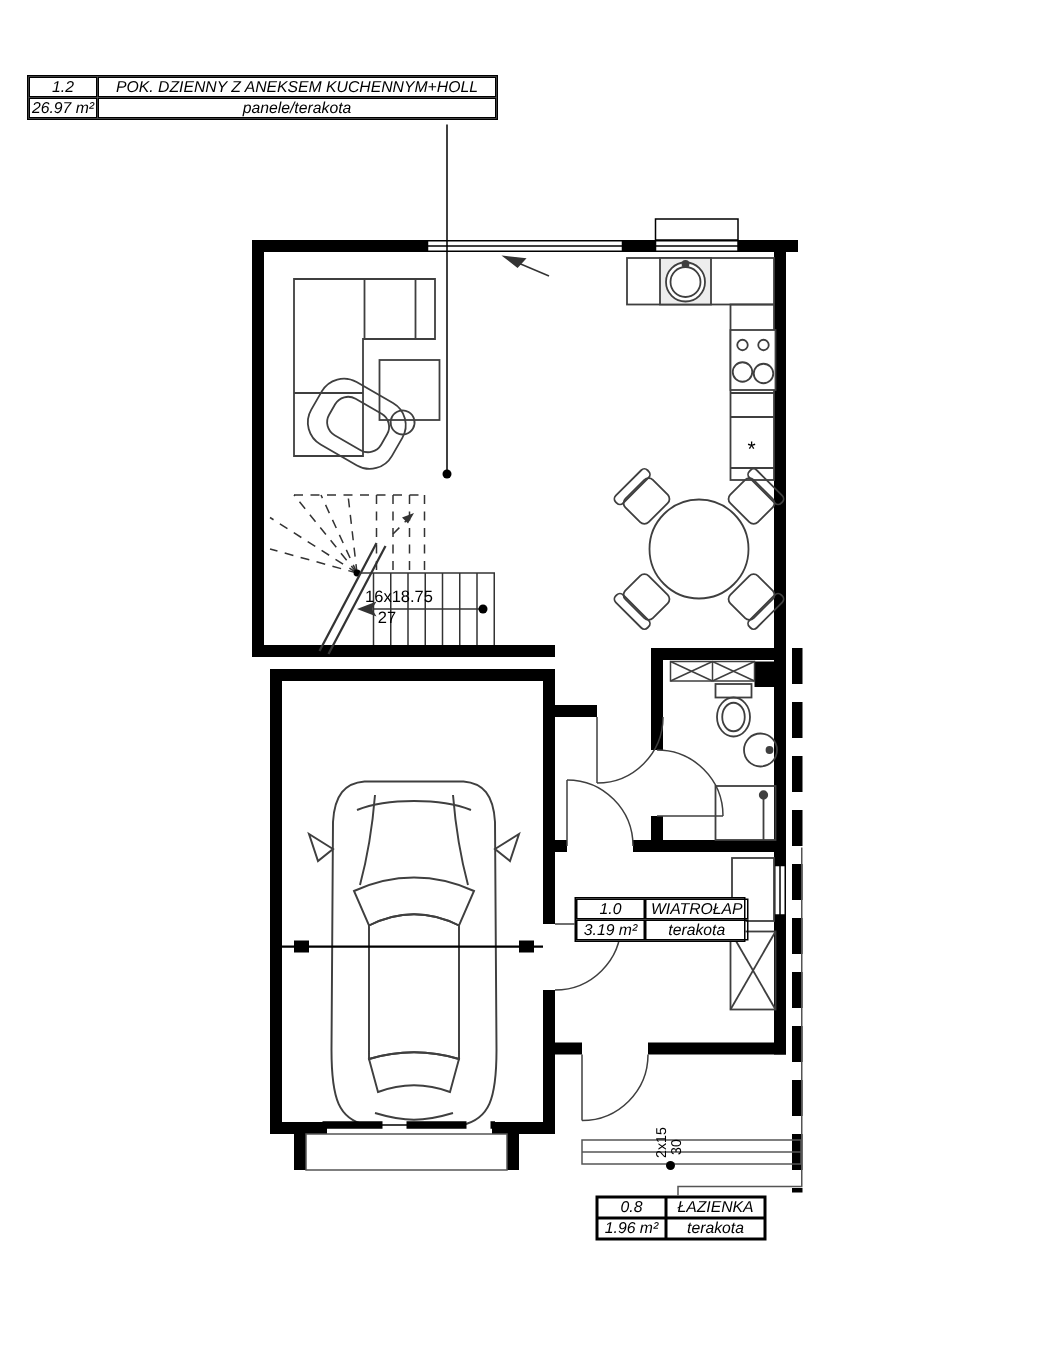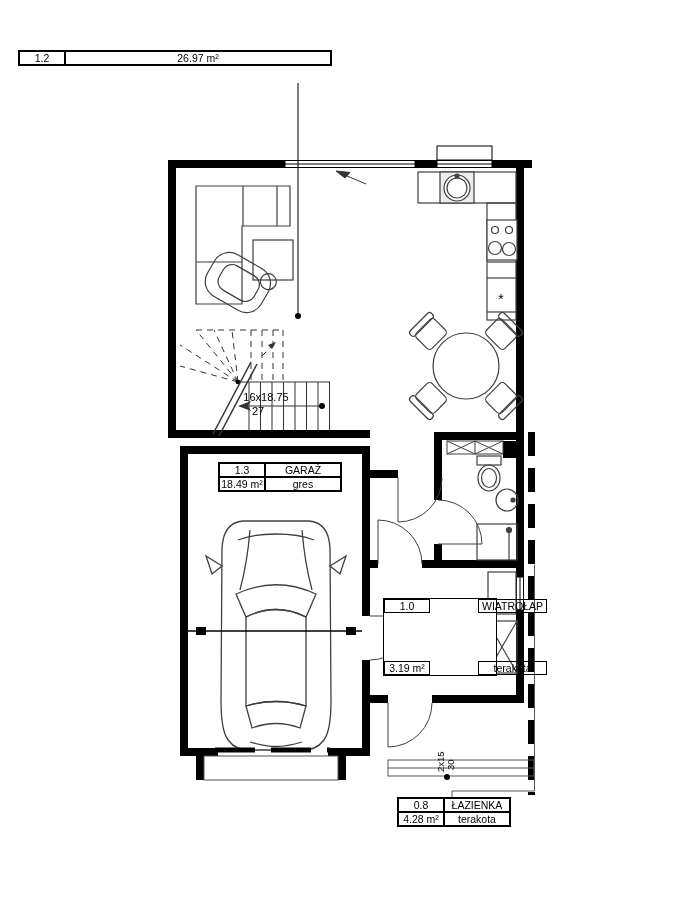--- a/index.html
+++ b/index.html
@@ -1,20 +1,20 @@
 <!DOCTYPE html>
 <html><head>
 <meta charset="utf-8">
 <style>
   html,body{margin:0;padding:0;background:#fff;}
   #canvas{position:relative;width:691px;height:900px;background:#ffffff;overflow:hidden;
           font-family:"Liberation Sans",sans-serif;color:#000;}
   #plan-svg{position:absolute;left:0;top:0;}
   .rlabel{position:absolute;display:grid;grid-template-columns:46px 1fr;grid-auto-rows:14px;
-          background:#fff;border:1.6px solid #000;z-index:5;}
+          background:#fff;border:1.6px solid #000;z-index:5;font-style:italic;}
   .rlabel>div{border:0.8px solid #000;display:flex;align-items:center;justify-content:center;
           padding:0 3px;white-space:nowrap;font-size:10.5px;line-height:1;}
 </style>
 </head>
 <body>
 
 <div id="canvas">
 
 <svg id="plan-svg" width="691" height="900" viewBox="0 0 691 900">
 
@@ -251,37 +251,33 @@
 
   <g stroke="#000" stroke-width="1" fill="none">
     <line x1="298" y1="83" x2="298" y2="316"></line>
     <circle cx="298" cy="316" r="3" fill="#000" stroke="none"></circle>
     <polyline points="534.5,565 534.5,791 452,791 452,797" stroke="#555"></polyline>
   </g>
 </svg>
 
 <div class="rlabel" style="left:18px;top:50px;width:312px;">
   <div>1.2</div>
+  <div>POK. DZIENNY Z ANEKSEM KUCHENNYM+HOLL</div>
   <div>26.97 m²</div>
-</div>
-
-<div class="rlabel" style="left:218px;top:462px;width:122px;">
-  <div>1.3</div>
-  <div>GARAŻ</div>
-  <div>18.49 m²</div>
-  <div>gres</div>
-</div>
-
-<div class="rlabel" style="left:383px;top:598px;width:112px;gap:48px;">
+  <div>panele/terakota</div>
+</div>
+
+
+<div class="rlabel" style="left:383px;top:598px;width:112px;">
   <div>1.0</div>
   <div>WIATROŁAP</div>
   <div>3.19 m²</div>
   <div>terakota</div>
 </div>
 
 <div class="rlabel" style="left:397px;top:797px;width:112px;">
   <div>0.8</div>
   <div>ŁAZIENKA</div>
-  <div>4.28 m²</div>
+  <div>1.96 m²</div>
   <div>terakota</div>
 </div>
 
 </div>
 
 </body></html>

